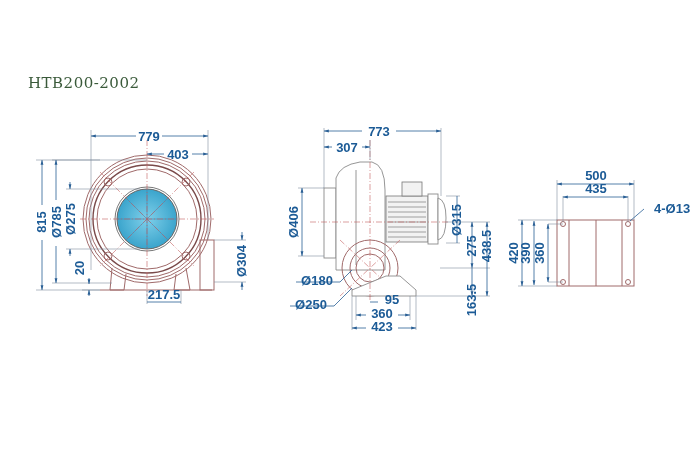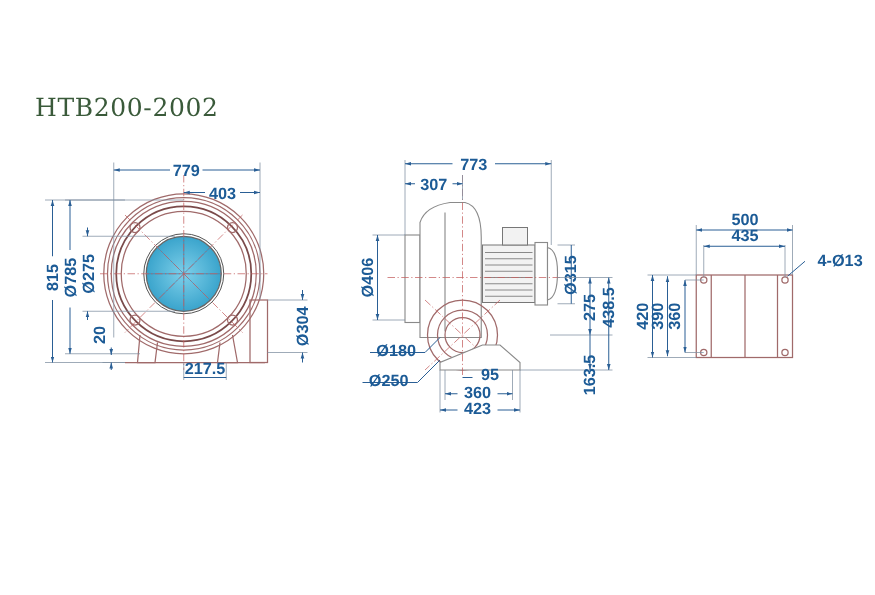--- a/index.html
+++ b/index.html
@@ -1,20 +1,20 @@
 <!DOCTYPE html>
 <html><head>
 <meta charset="utf-8">
 <style>
   html, body { margin: 0; padding: 0; background: #ffffff; }
   body { width: 700px; height: 476px; position: relative; overflow: hidden; }
   .model-title {
     position: absolute; left: 28px; top: 74px;
     font-family: "DejaVu Serif", "Liberation Serif", serif;
-    font-size: 20px; color: #3a5a3a; letter-spacing: 0.5px;
+    font-size: 15px; color: #3a5a3a; letter-spacing: 0.5px;
   }
   svg.drawing { position: absolute; left: 0; top: 0; }
   .dim { font-family: "Liberation Sans", sans-serif; font-weight: bold; font-size: 13px; fill: #1c5b96; }
   .dl { stroke: #2a5f95; stroke-width: 0.8; fill: none; }
   .ext { stroke: #7f8fa0; stroke-width: 0.6; fill: none; }
   .body { stroke: #a06a6a; stroke-width: 1; fill: none; }
   .bodyd { stroke: #7a4a4a; stroke-width: 1.4; fill: none; }
   .center { stroke: #c46060; stroke-width: 0.6; fill: none; stroke-dasharray: 6 2 1 2; }
   .grey { stroke: #8a8a8a; stroke-width: 0.9; fill: #ffffff; }
   .greyf { stroke: #777; stroke-width: 0.8; fill: #f2f2f2; }

